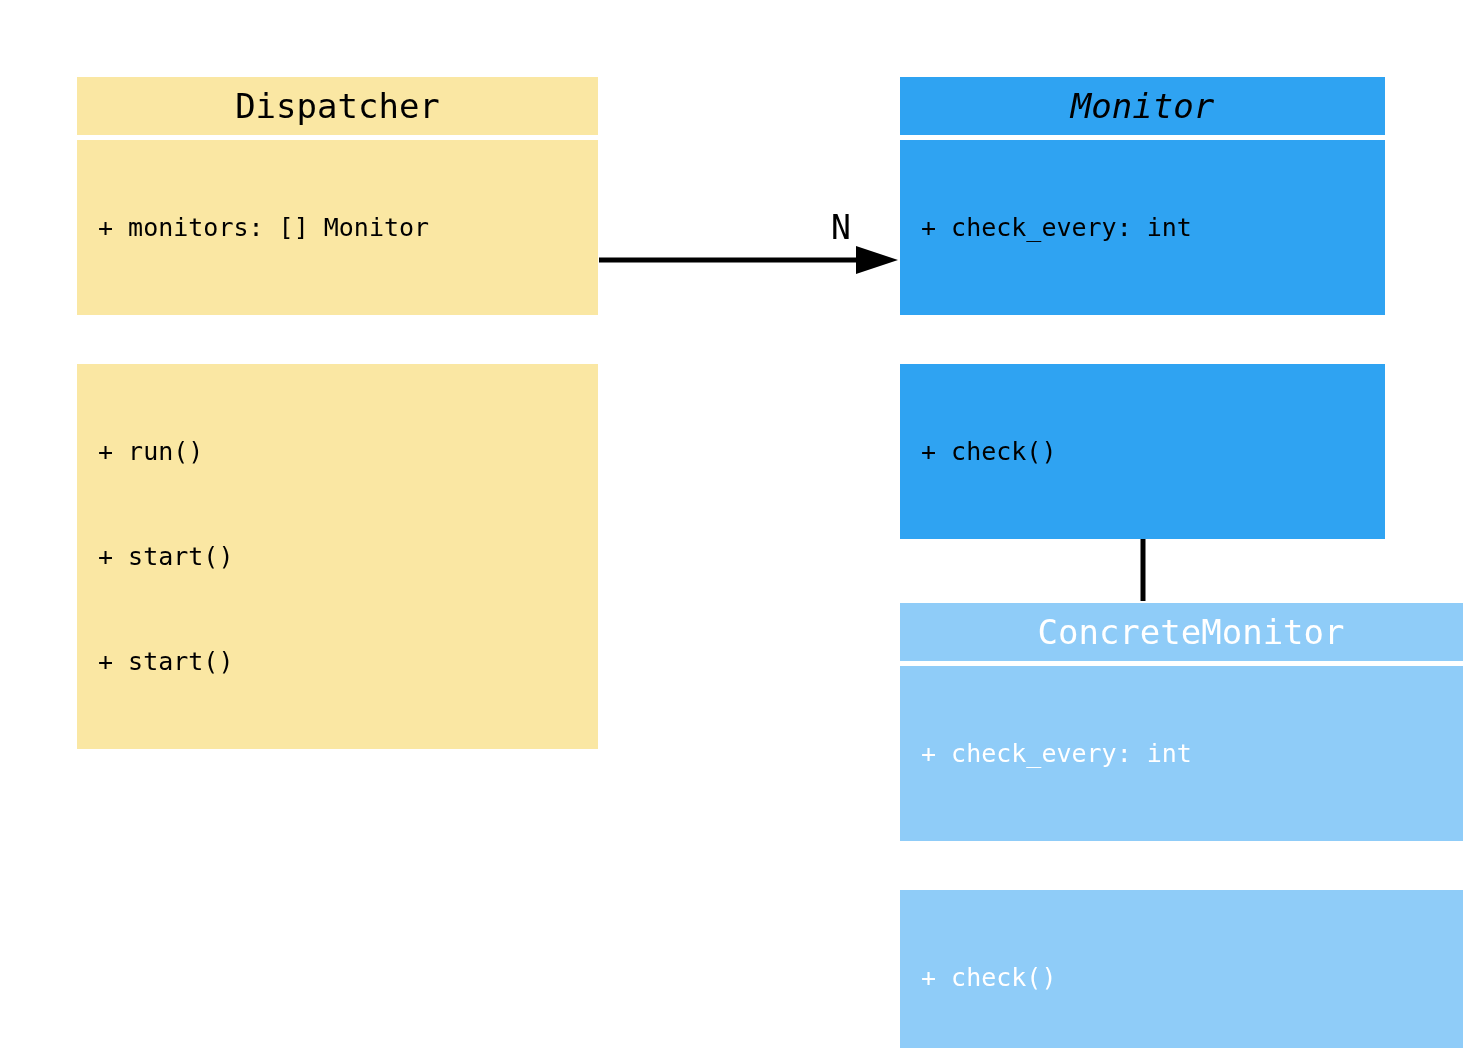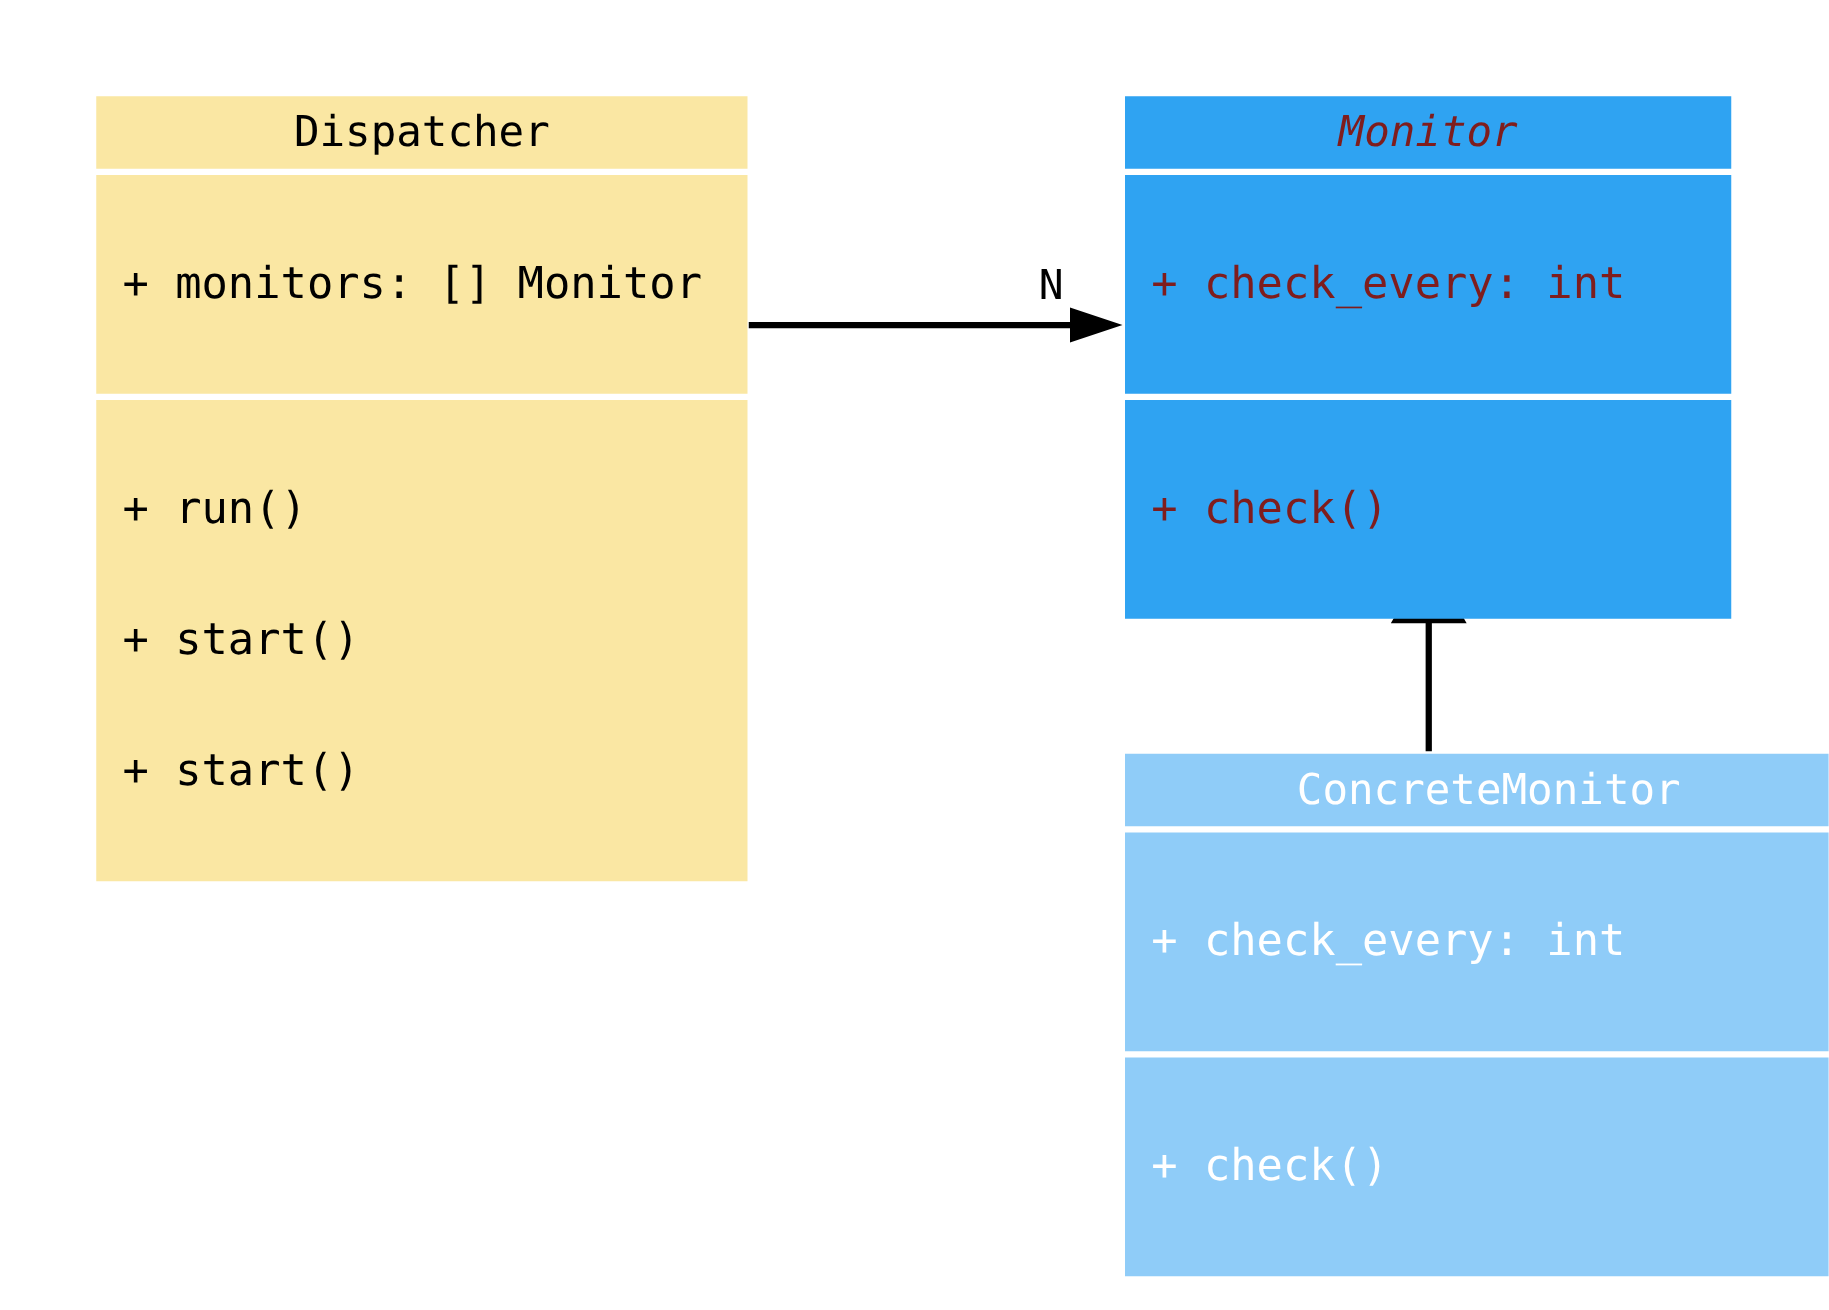--- a/index.html
+++ b/index.html
@@ -28,24 +28,24 @@
     align-items: center;
   }
   .compartment.title {
     height: 58px;
     flex: 0 0 58px;
     justify-content: center;
     font-size: 34px;
   }
   .compartment.title[data-abstract="true"] { font-style: italic; }
   .compartment.attrs { flex: 0 0 var(--attrs-h); }
-  .compartment.methods { flex: 1 1 auto; }
+  .compartment.methods { flex: 1 1 auto; margin-top: 44px; }
   .members {
     padding-left: 21px;
-    font-size: 35px;
+    font-size: 25px;
     line-height: 35px;
     white-space: pre;
   }
   .edge-label {
     position: absolute;
     font-size: 33px;
     line-height: 33px;
     color: #000000;
   }
   
@@ -79,21 +79,21 @@
     </div>
     <div class="compartment methods" style="background-color: rgb(250, 231, 163);">
       <div class="members">
         <div>+ run()</div>
         <div>+ start()</div>
         <div>+ start()</div>
       </div>
     </div>
   </div>
 
-  <div class="class-box" id="box-monitor" style="color: #7f1d1d;">
+  <div class="class-box" id="box-monitor" style="color: #000000;">
     <div class="compartment title" data-abstract="true" style="background-color: rgb(47, 163, 242);">Monitor</div>
     <div class="compartment attrs" style="background-color: rgb(47, 163, 242);">
       <div class="members">
         <div>+ check_every: int</div>
       </div>
     </div>
     <div class="compartment methods" style="background-color: rgb(47, 163, 242);">
       <div class="members">
         <div>+ check()</div>
       </div>

